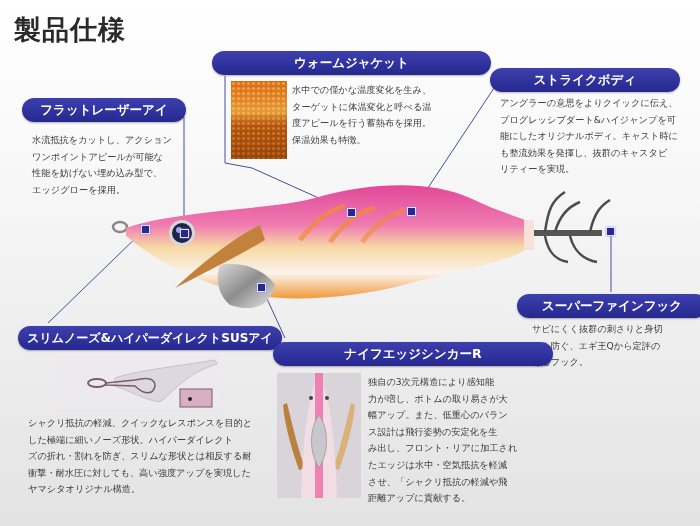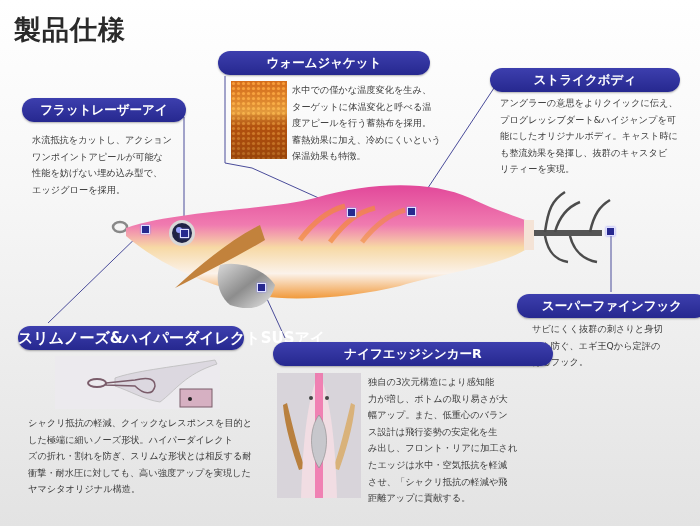--- a/index.html
+++ b/index.html
@@ -96,42 +96,41 @@
   <path d="M120,95 C140,90 165,100 175,115 C170,138 150,142 130,135 C118,125 115,108 120,95 Z" fill="url(#sinkG)"></path>
 </svg>
 
 <div class="marker" style="left:180px;top:229px;"></div>
 <div class="marker" style="left:141px;top:225px;"></div>
 <div class="marker" style="left:347px;top:208px;"></div>
 <div class="marker" style="left:407px;top:207px;"></div>
 <div class="marker" style="left:257px;top:283px;"></div>
 <div class="marker" style="left:606px;top:227px;"></div>
 
-<div class="pill" style="left:218px;top:51px;width:212px;">ウォームジャケット</div>
+<div class="pill" style="left:212px;top:51px;width:279px;">ウォームジャケット</div>
 <svg class="thumb" style="left:231px;top:81px;" width="56" height="78" viewBox="0 0 56 78">
   <defs>
     <pattern id="mesh" width="5" height="5" patternUnits="userSpaceOnUse">
       <rect width="5" height="5" fill="#c25a12"></rect>
       <circle cx="2.5" cy="2.5" r="1.6" fill="#f39a3a"></circle>
     </pattern>
     <linearGradient id="shine" x1="0" y1="0" x2="0" y2="1">
       <stop offset="0" stop-color="#ff9a30" stop-opacity="0.3"></stop>
       <stop offset="0.4" stop-color="#ffd060" stop-opacity="0.55"></stop>
       <stop offset="0.6" stop-color="#8a3a05" stop-opacity="0.3"></stop>
       <stop offset="1" stop-color="#6d2c03" stop-opacity="0.5"></stop>
     </linearGradient>
   </defs>
   <rect width="56" height="78" fill="url(#mesh)"></rect>
   <rect width="56" height="78" fill="url(#shine)"></rect>
 </svg>
 <div class="desc" style="left:292px;top:82px;">
   <div>水中での僅かな温度変化を生み、</div>
   <div>ターゲットに体温変化と呼べる温</div>
   <div>度アピールを行う蓄熱布を採用。</div>
-  <div>蓄熱効果に加え、冷めにくいという</div>
   <div>保温効果も特徴。</div>
 </div>
 
 <div class="pill" style="left:490px;top:68px;width:190px;">ストライクボディ</div>
 <div class="desc" style="left:500px;top:95px;">
   <div>アングラーの意思をよりクイックに伝え、</div>
   <div>プログレッシブダート&amp;ハイジャンプを可</div>
   <div>能にしたオリジナルボディ。キャスト時に</div>
   <div>も整流効果を発揮し、抜群のキャスタビ</div>
   <div>リティーを実現。</div>
@@ -145,21 +144,21 @@
   <div>エッジグローを採用。</div>
 </div>
 
 <div class="pill" style="left:517px;top:294px;width:190px;">スーパーファインフック</div>
 <div class="desc" style="left:532px;top:321px;">
   <div>サビにくく抜群の刺さりと身切</div>
   <div>れを防ぐ、エギ王Qから定評の</div>
   <div>あるフック。</div>
 </div>
 
-<div class="pill" style="left:18px;top:326px;width:226px;font-size:15px;">スリムノーズ&amp;ハイパーダイレクトSUSアイ</div>
+<div class="pill" style="left:18px;top:326px;width:264px;font-size:12px;">スリムノーズ&amp;ハイパーダイレクトSUSアイ</div>
 <svg class="thumb" style="left:55px;top:356px;" width="165" height="53" viewBox="0 0 165 53">
   <rect width="165" height="53" fill="#eceaee"></rect>
   <path d="M60,22 C80,15 110,12 160,4 L162,8 C130,18 120,35 105,46 C90,44 75,35 60,30 Z" fill="#dcd8e0" stroke="#bbb" stroke-width="0.8"></path>
   <ellipse cx="42" cy="27" rx="9" ry="4" fill="none" stroke="#7a5c6a" stroke-width="2"></ellipse>
   <path d="M51,27 L80,24 C95,20 100,24 100,30 C98,40 88,38 80,30 L51,29 Z" fill="none" stroke="#7a5c6a" stroke-width="1.5"></path>
   <rect x="125" y="33" width="32" height="18" fill="#d6b0c2" stroke="#7a5c6a" stroke-width="1"></rect>
   <circle cx="135" cy="43" r="2" fill="#222"></circle>
 </svg>
 <div class="desc" style="left:28px;top:415px;">
   <div>シャクリ抵抗の軽減、クイックなレスポンスを目的と</div>

